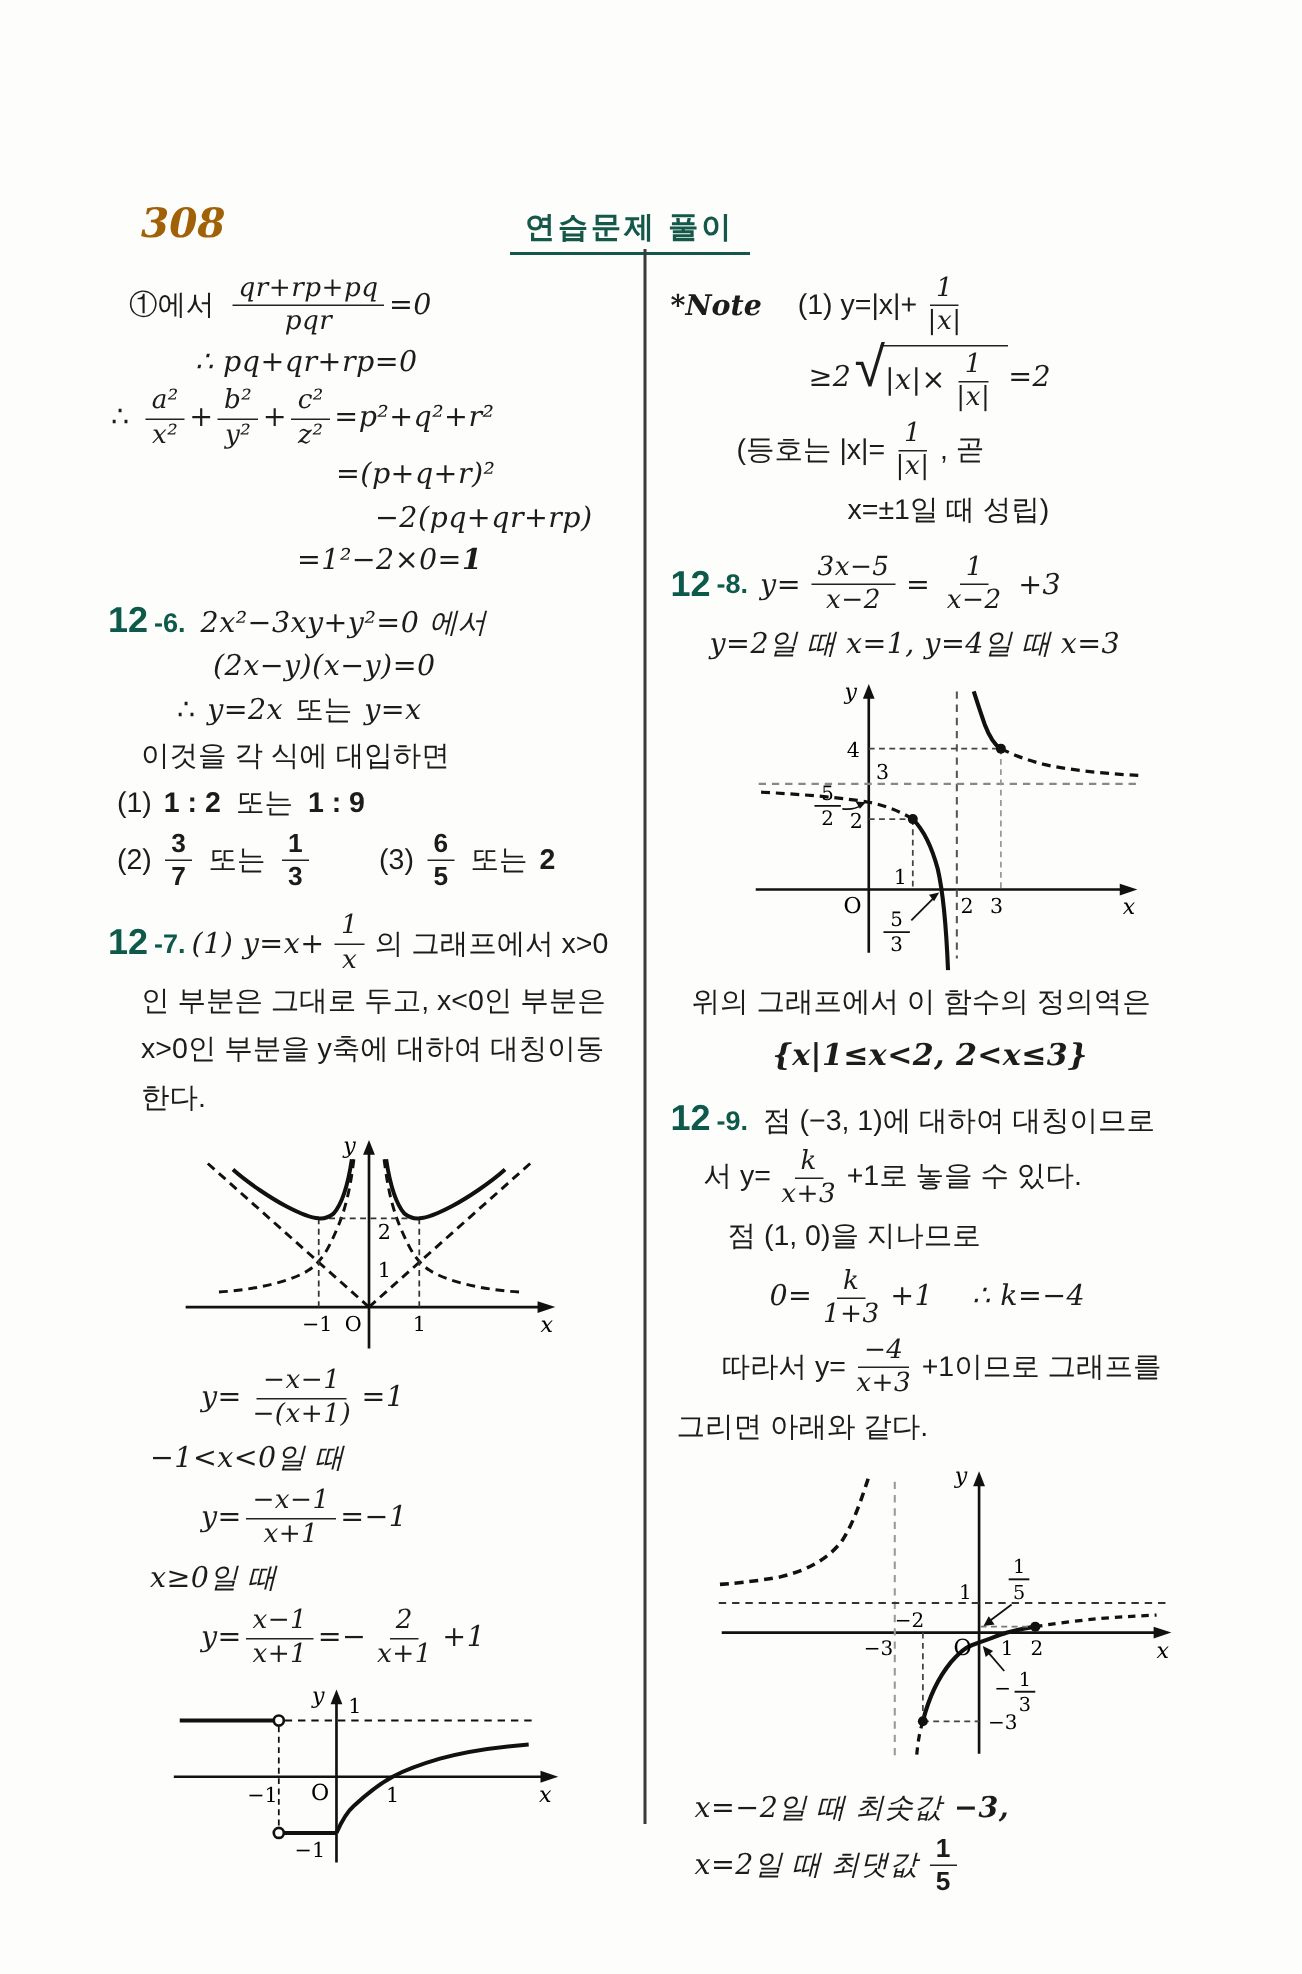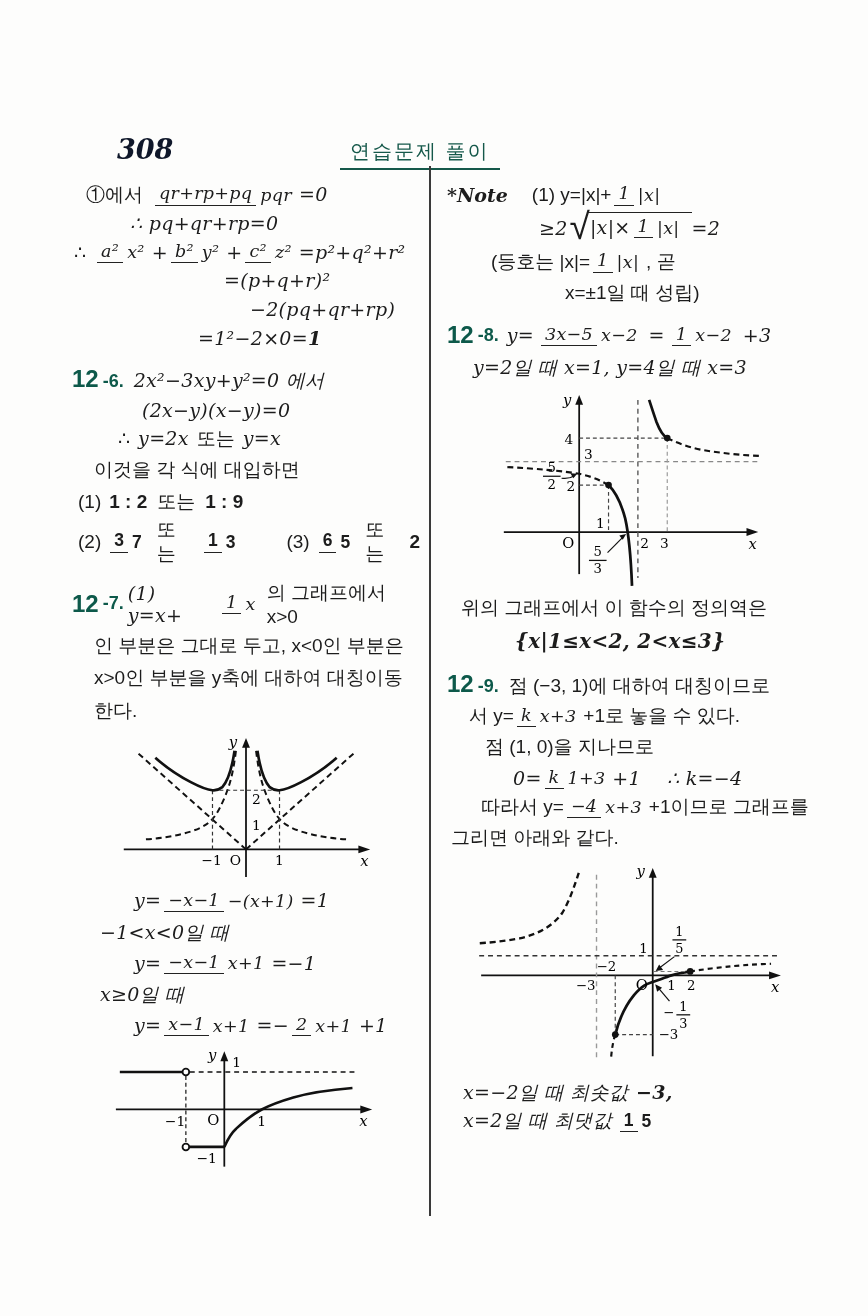--- a/index.html
+++ b/index.html
@@ -1,28 +1,28 @@
 <!DOCTYPE html>
 <html><head>
 <meta charset="utf-8">
 <style>
   html,body{margin:0;padding:0;}
   body{width:868px;height:1316px;background:#fdfdfc;position:relative;
        font-family:"Liberation Sans",sans-serif;color:#1c1c1c;font-size:19px;}
-  .pageno{position:absolute;left:94px;top:134px;font:bold italic 27px "DejaVu Serif",serif;color:#0f172a;margin-left:23px;}
-  .pagehead{position:absolute;left:340px;top:138px;color:#15584a;font-weight:normal;font-size:20px;
+  .pageno{position:absolute;left:94px;top:134px;font:bold italic 27px "DejaVu Serif",serif;color:#a16207;}
+  .pagehead{position:absolute;left:340px;top:138px;color:#15584a;font-weight:bold;font-size:20px;
             border-bottom:2px solid #15584a;padding:0 10px 3px 10px;letter-spacing:2px;}
   .divider{position:absolute;left:429px;top:166px;width:2px;height:1050px;background:#3a3a3a;}
   .col{position:absolute;top:178px;}
   .col-left{left:72px;width:348px;}
   .col-right{left:447px;width:372px;}
   .ln{margin:4px 0;line-height:1.5;}
   .eqr{display:flex;align-items:center;margin:5px 0;line-height:1.25;}
   .mt{font-family:"DejaVu Serif",serif;font-style:italic;letter-spacing:0.3px;}
-  .frac{display:inline-flex;flex-direction:row;align-items:center;vertical-align:middle;
+  .frac{display:inline-flex;flex-direction:column;align-items:center;vertical-align:middle;
         line-height:1.1;margin:0 3px;font-size:17.5px;}
   .frac .num{padding:0 4px 1px 4px;border-bottom:1.7px solid #222;text-align:center;}
   .frac .den{padding:1px 4px 0 4px;text-align:left;}
   .bold{font-weight:bold;}
   .pnum{color:#0d594a;font-weight:bold;font-size:24px;font-family:"Liberation Sans",sans-serif;}
   .psub{color:#0d594a;font-weight:bold;font-size:18px;}
   .phead{display:flex;align-items:baseline;gap:4px;margin-top:14px;}
   .sqrt{display:inline-flex;align-items:flex-start;margin-left:2px;}
   .sqrt-sign{font-size:37px;line-height:0.9;font-style:normal;margin-right:-3px;transform:translateY(-2px);}
   .sqrt-body{border-top:1.8px solid #222;display:inline-flex;align-items:center;padding:3px 5px 0 3px;}

